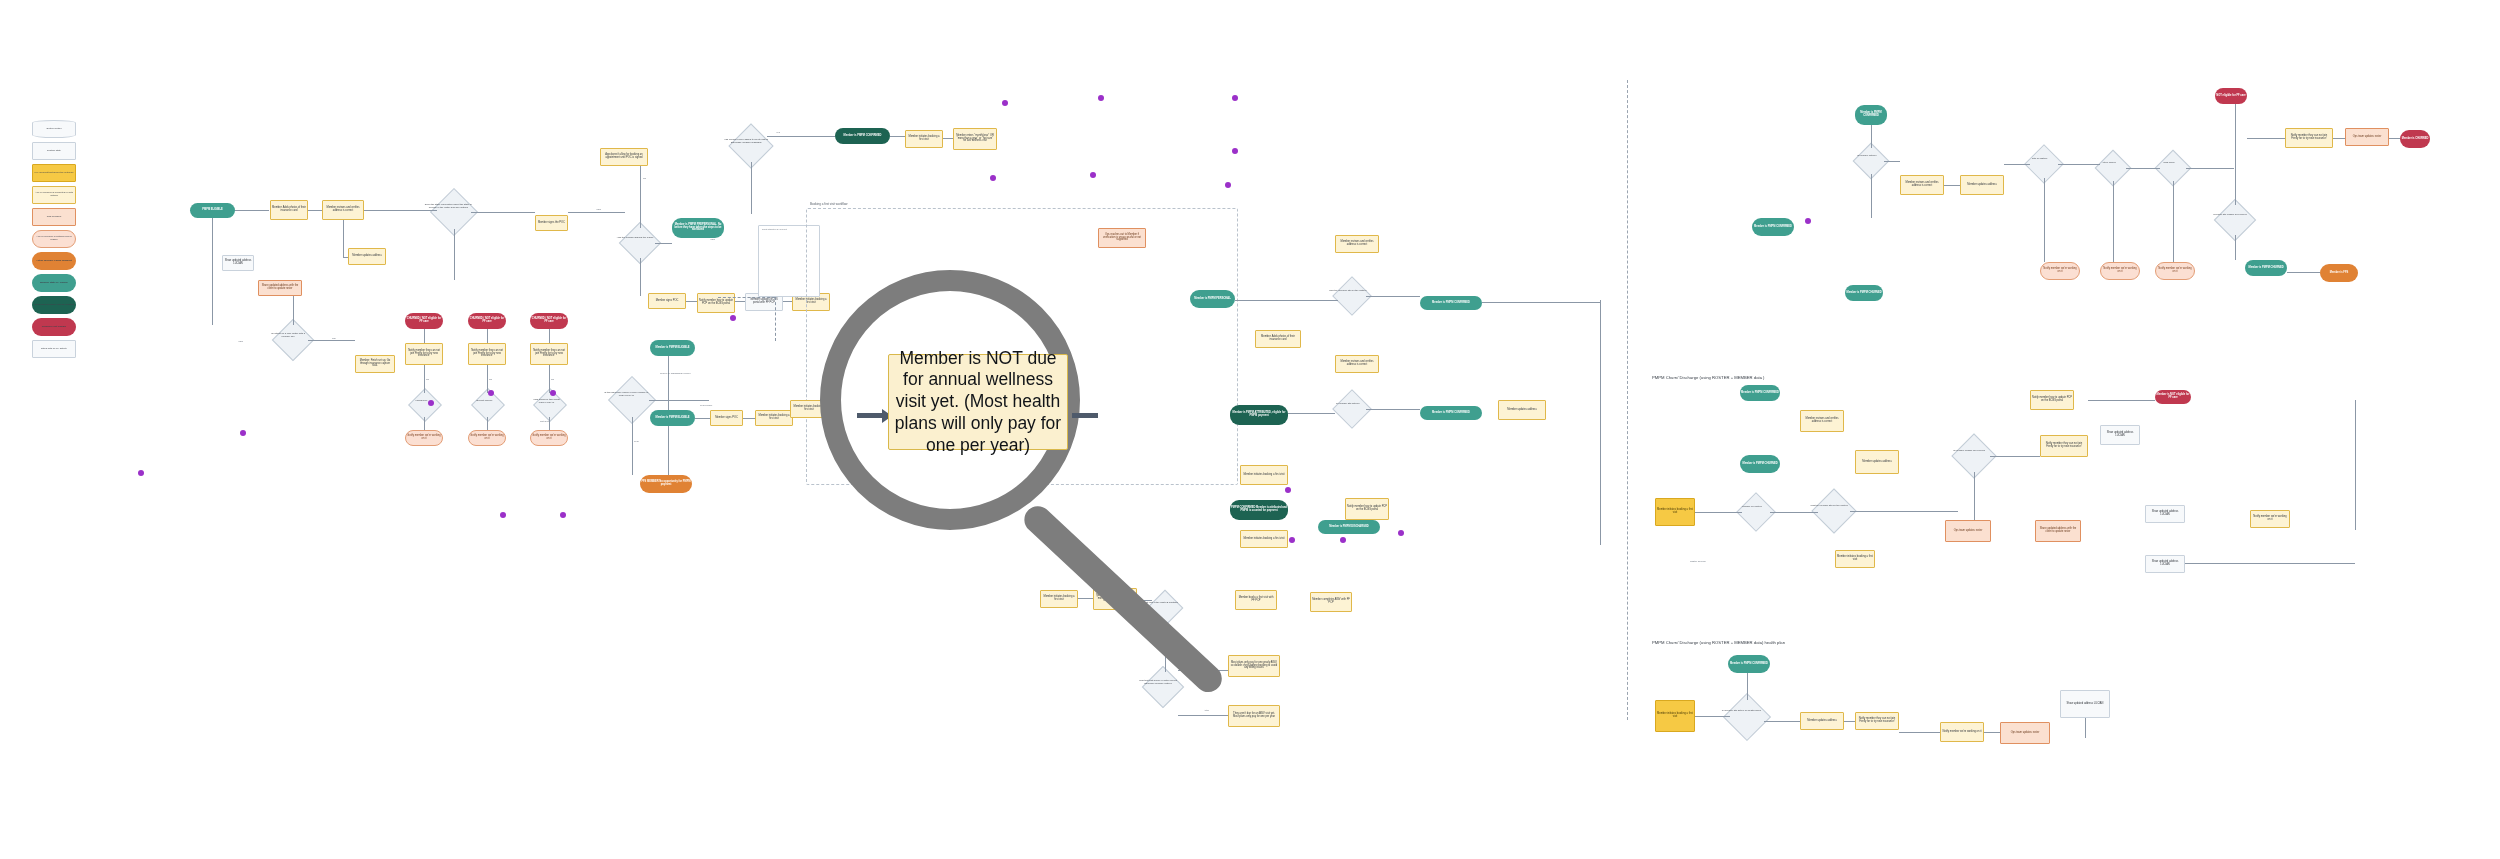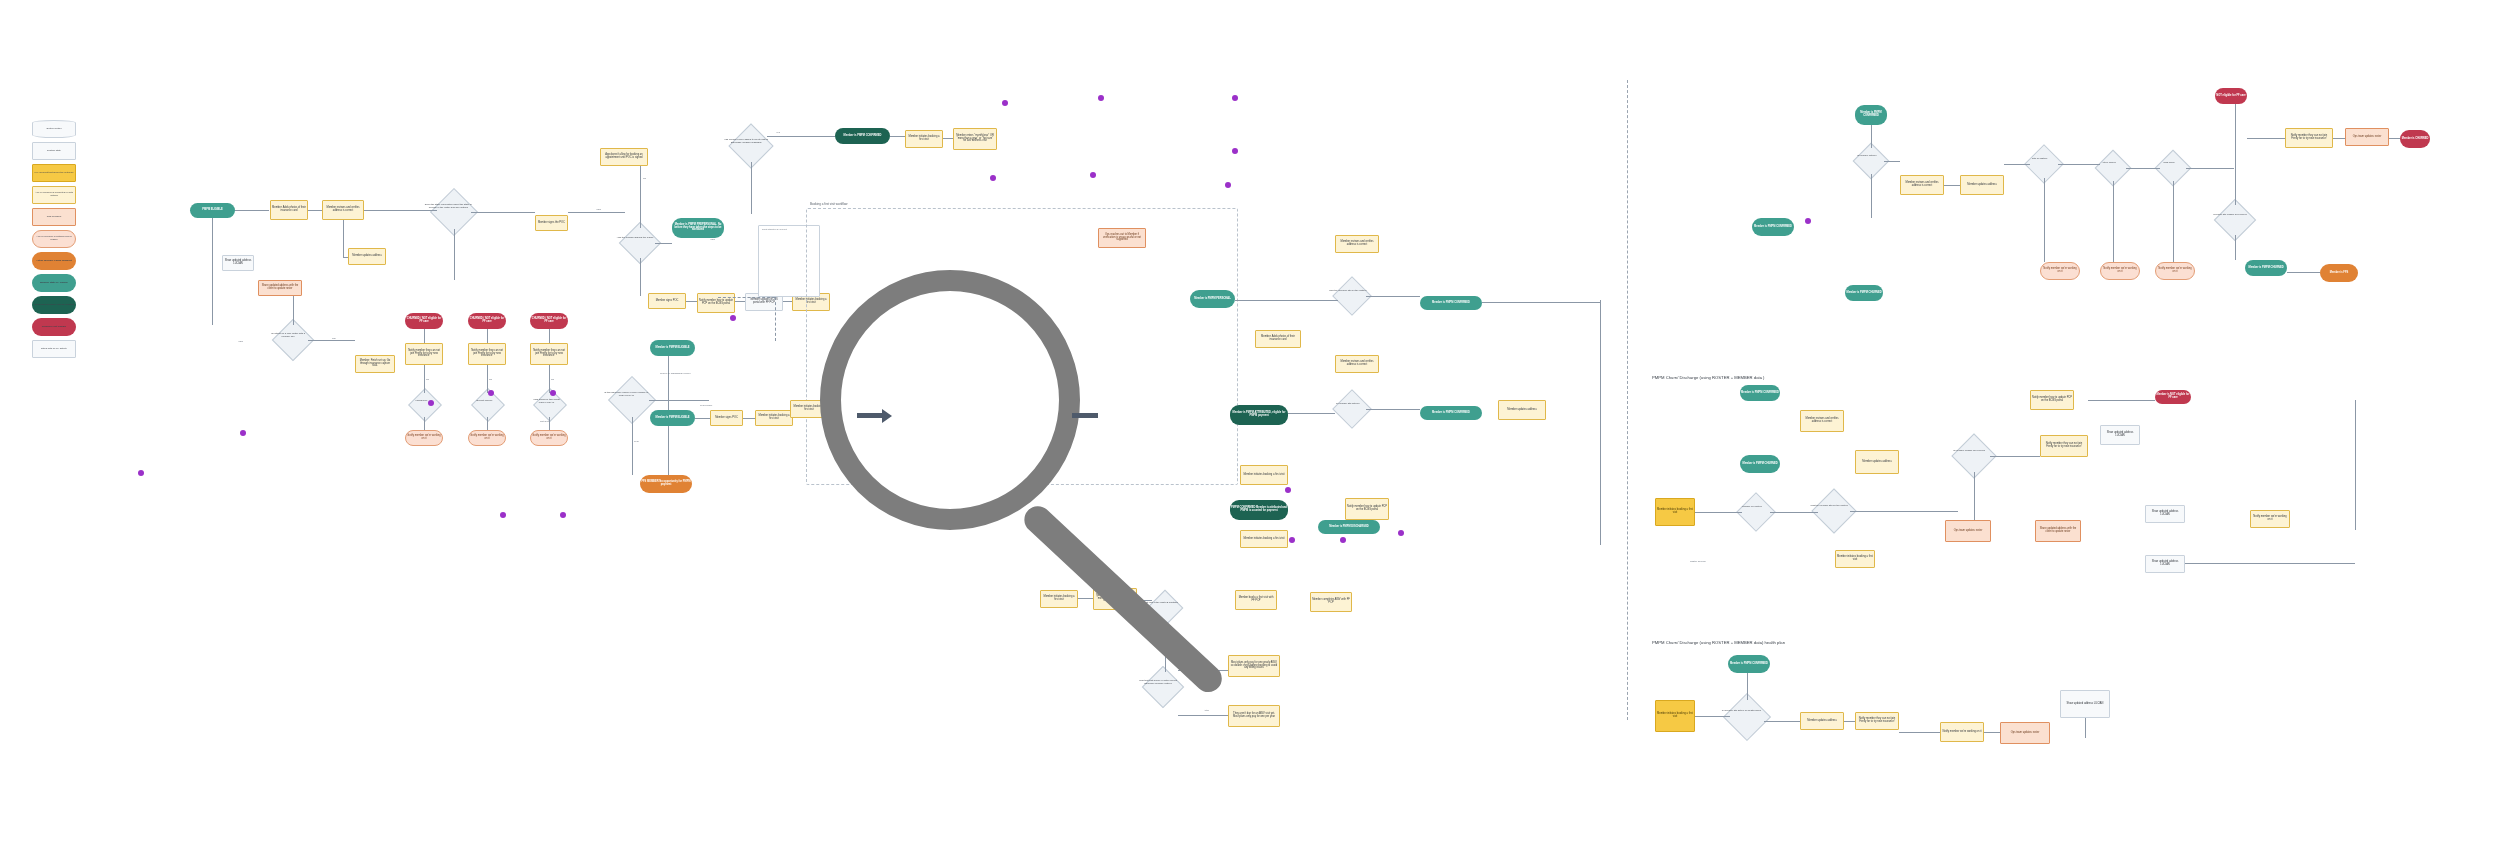--- a/index.html
+++ b/index.html
@@ -407,14 +407,15 @@
   <div class="elabel" style="left:540px;top:420px;">Not sure</div>
   <div class="elabel" style="left:1202px;top:663px;">Before</div>
   <div class="elabel" style="left:1204px;top:709px;">After</div>
   <div class="elabel" style="left:1160px;top:645px;">Yes</div>
   <div class="elabel" style="left:1690px;top:560px;">Roster Overlay</div>
 
   <div id="mag-handle"></div>
   <div id="magnifier"></div>
   <div id="mag-arrow"></div>
   <div id="mag-arrow-r"></div>
+  <div id="mag-callout">Member is NOT due for annual wellness visit yet. (Most health plans will only pay for one per year)</div>
 
 </div>
 
 </body></html>

